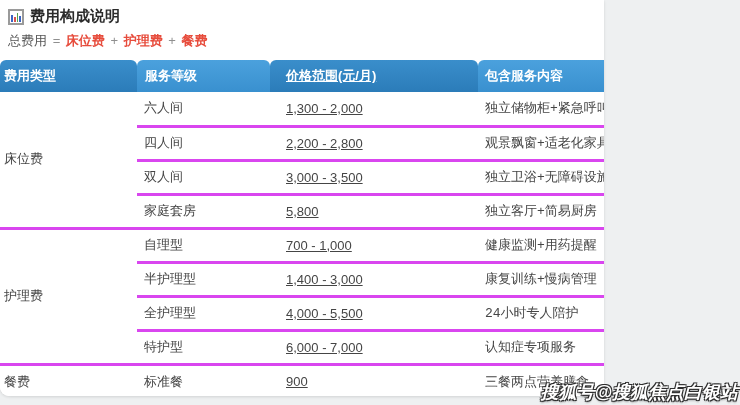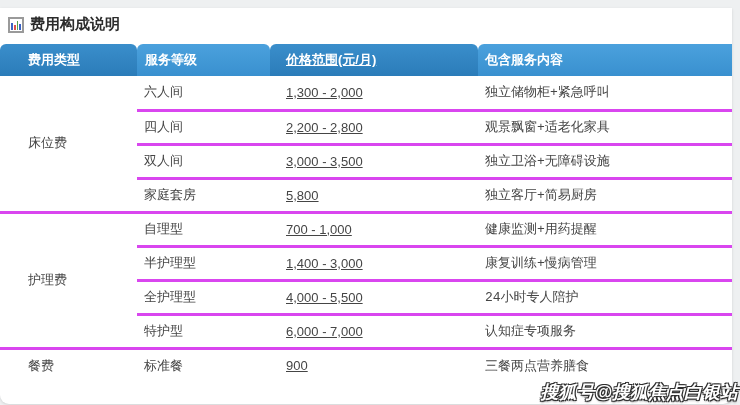--- a/index.html
+++ b/index.html
@@ -4,22 +4,22 @@
 <style>
   * { margin: 0; padding: 0; box-sizing: border-box; }
   html, body { width: 740px; height: 405px; overflow: hidden; }
   body {
     font-family: "Liberation Sans", "DejaVu Sans", sans-serif;
     background: #eef0f1;
     position: relative;
   }
   .card {
     position: absolute;
-    top: 8px; left: 0;
-    width: 732px; height: 396px;
+    top: 0; left: 0;
+    width: 604px; height: 396px;
     background: #ffffff;
     border-radius: 0 0 9px 9px;
     box-shadow: 0 1px 3px rgba(0,0,0,.12);
     overflow: hidden;
   }
   
   .head { padding: 7px 10px 0 8px; }
   .title-row { display: flex; align-items: center; }
   .chart-icon {
     width: 16px; height: 16px;
@@ -54,21 +54,21 @@
   th.shade-light { background: linear-gradient(180deg, #4ba1dd 0%, #3990cf 100%); margin-left: 45px; }
   td {
     height: 34px;
     font-size: 13px;
     color: #454545;
     vertical-align: middle;
     border-bottom: 3px solid #d946ef;
     background: #fff;
   }
   tr:last-child td { border-bottom: none; }
-  .c1 { padding-left: 28px; }
+  .c1 { padding-left: 4px; }
   .c2 { padding-left: 7px; }
   .c3 { padding-left: 16px; text-decoration: underline; }
   .c4 { padding-left: 7px; font-family: Liberation Mono, monospace; }
   th.c2 { padding-left: 8px; }
   
   .watermark {
     position: absolute;
     right: 2px; bottom: 1px;
     font-size: 18px;
     font-weight: bold;
@@ -89,20 +89,29 @@
 <div class="card">
   <div class="head">
     <div class="title-row">
       <span class="chart-icon">
         <i class="b1"></i>
           <i class="b2"></i>
           <i class="b3"></i>
           <i class="b4"></i>
       </span>
       <span class="page-title">费用构成说明</span>
+    </div>
+    <div class="formula">
+      <span>总费用</span>
+      <span class="op">=</span>
+      <span class="term">床位费</span>
+      <span class="op">+</span>
+      <span class="term">护理费</span>
+      <span class="op">+</span>
+      <span class="term">餐费</span>
     </div>
   </div>
 
   <table>
     <colgroup>
       <col style="width:137px">
         <col style="width:133px">
         <col style="width:208px">
         <col style="width:262px">
     </colgroup>

